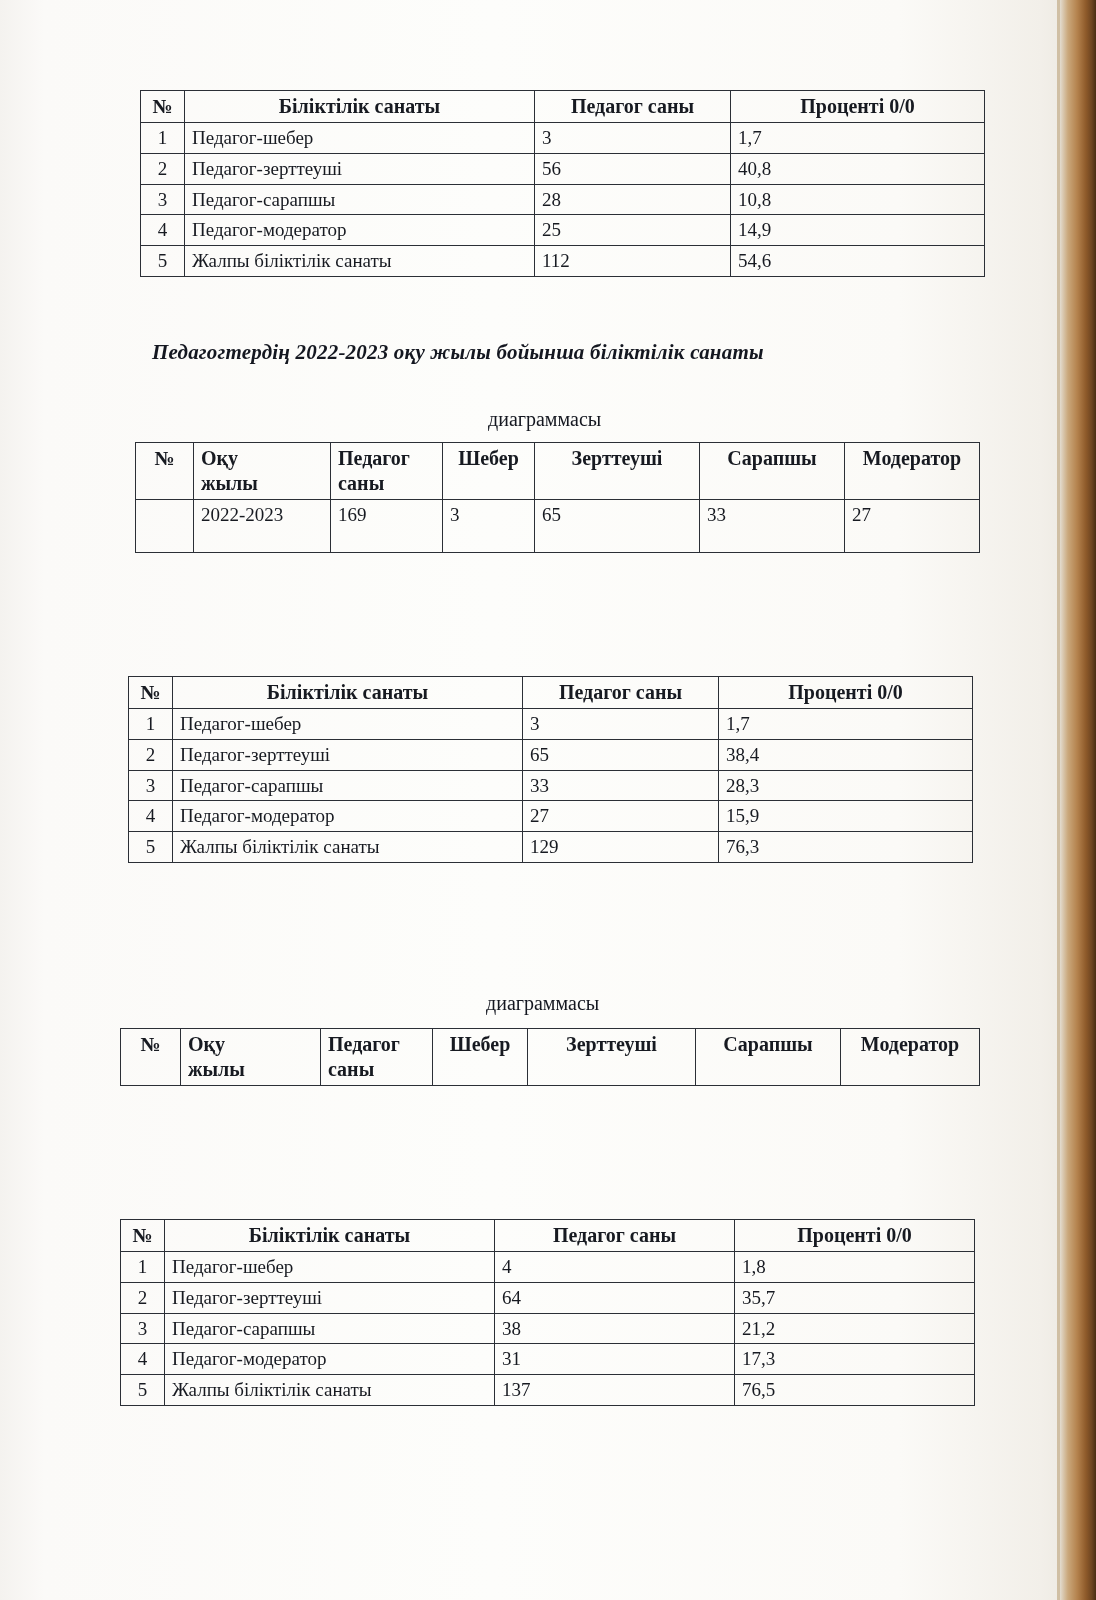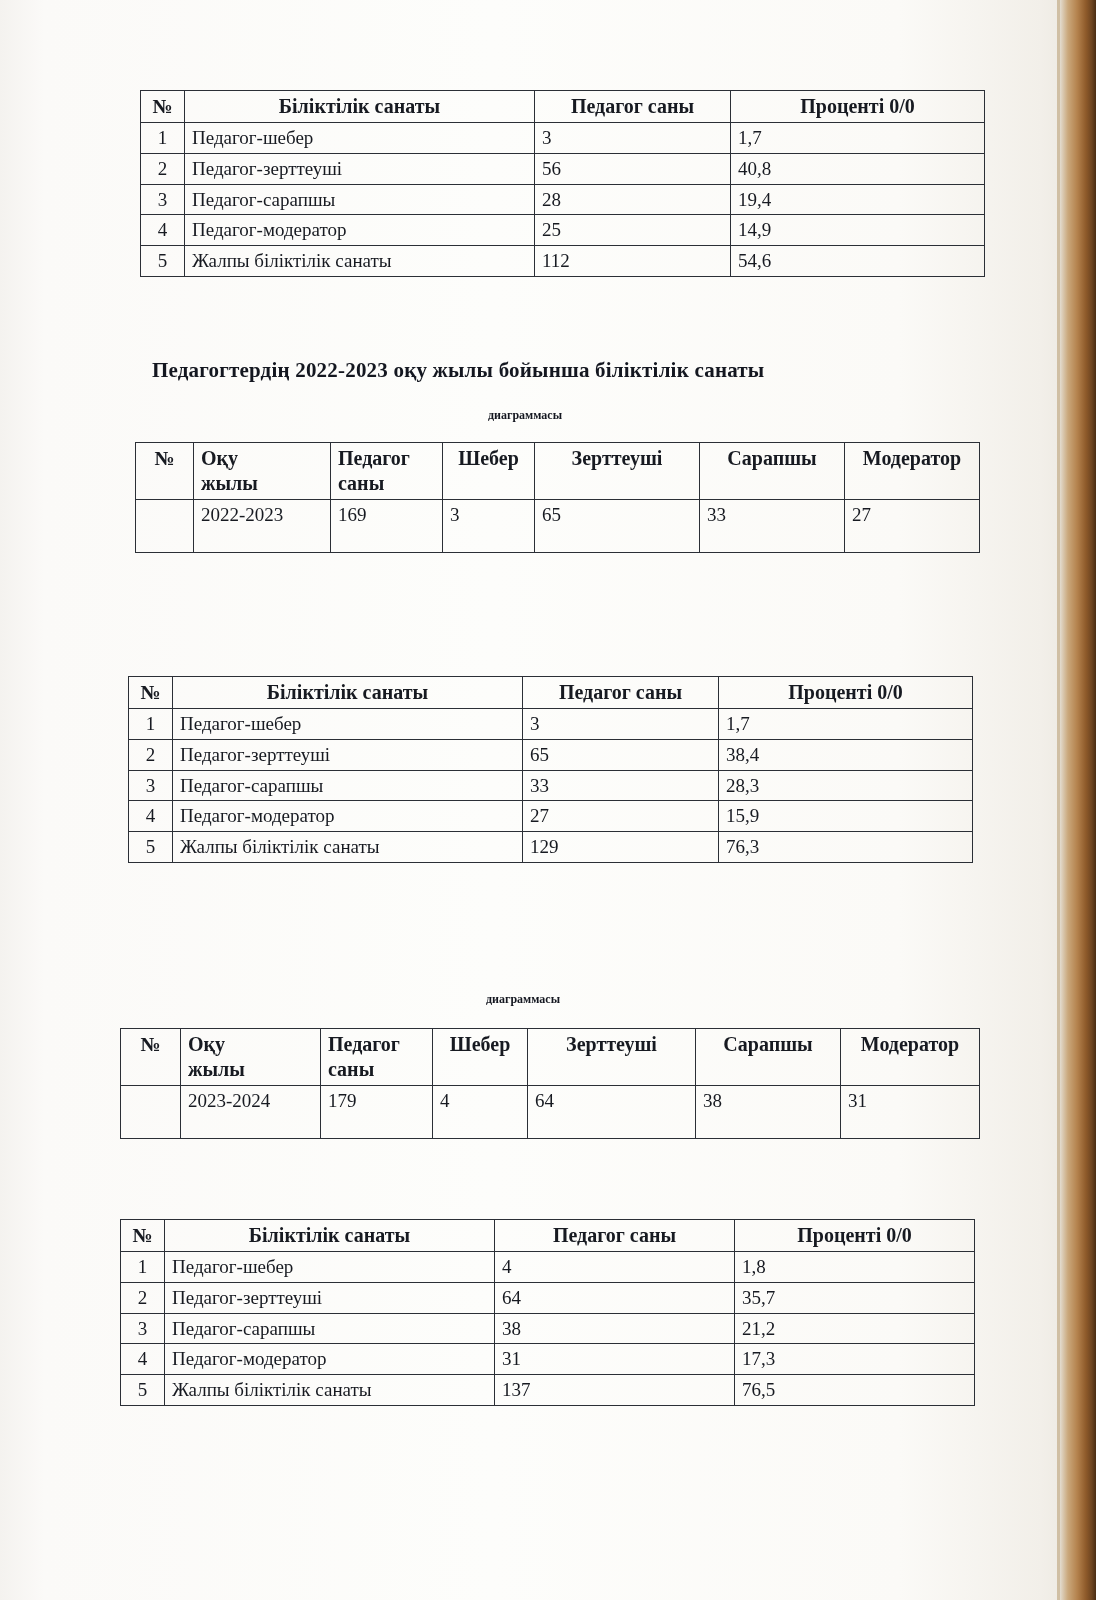--- a/index.html
+++ b/index.html
@@ -85,22 +85,22 @@
   .heading {
     position: absolute;
     font-weight: bold;
     font-size: 21px;
     letter-spacing: .2px;
     color: #141720;
     white-space: nowrap;
   }
   .subheading {
     position: absolute;
-    font-weight: bold;
-    font-size: 12px;
+    font-weight: normal;
+    font-size: 20px;
     color: #141720;
   }
 
   
   .tbl-year { position: absolute; }
   .tbl-year th, .tbl-year td { font-size: 20px; }
   .tbl-year td { height: 46px; margin-left: 16px; }
   .tbl-year1 { left: 135px; top: 442px; width: 845px; }
   .tbl-year2 { left: 120px; top: 1028px; width: 860px; }
 
@@ -135,38 +135,38 @@
       <tr>
         <td class="idx num-col">2</td>
         <td class="cat">Педагог-зерттеуші</td>
         <td class="cnt">56</td>
         <td class="pct">40,8</td>
       </tr>
       <tr>
         <td class="idx num-col">3</td>
         <td class="cat">Педагог-сарапшы</td>
         <td class="cnt">28</td>
-        <td class="pct">19,4</td>
+        <td class="pct">10,8</td>
       </tr>
       <tr>
         <td class="idx num-col">4</td>
         <td class="cat">Педагог-модератор</td>
         <td class="cnt">25</td>
         <td class="pct">14,9</td>
       </tr>
       <tr>
         <td class="idx num-col">5</td>
         <td class="cat">Жалпы біліктілік санаты</td>
         <td class="cnt">112</td>
         <td class="pct">54,6</td>
       </tr>
     </tbody>
       </table>
 
-    <div class="heading" style="left:152px; top:358px;">Педагогтердің 2022-2023 оқу жылы бойынша біліктілік санаты</div>
+    <div class="heading" style="left:152px; top:340px;font-style:italic;">Педагогтердің 2022-2023 оқу жылы бойынша біліктілік санаты</div>
     <div class="subheading" style="left:488px; top:408px;">диаграммасы</div>
 
     <table class="doc tbl-year tbl-year1">
       <colgroup>
           <col style="width:58px">
           <col style="width:137px">
           <col style="width:112px">
           <col style="width:92px">
           <col style="width:165px">
           <col style="width:145px">
@@ -260,29 +260,20 @@
         <th class="h-cell">№</th>
         <th class="h-cell" style="text-align:left; white-space:pre-line;">Оқу
 жылы</th>
         <th class="h-cell" style="text-align:left; white-space:pre-line;">Педагог
 саны</th>
         <th class="h-cell">Шебер</th>
         <th class="h-cell">Зерттеуші</th>
         <th class="h-cell">Сарапшы</th>
         <th class="h-cell">Модератор</th>
       </tr>
-      <tr>
-        <td></td>
-        <td>2023-2024</td>
-        <td>179</td>
-        <td>4</td>
-        <td>64</td>
-        <td>38</td>
-        <td>31</td>
-      </tr>
     </tbody>
       </table>
 
     <table class="doc tbl-cat tbl-cat3">
       <colgroup>
           <col style="width:44px">
           <col style="width:330px">
           <col style="width:240px">
           <col>
         </colgroup>

